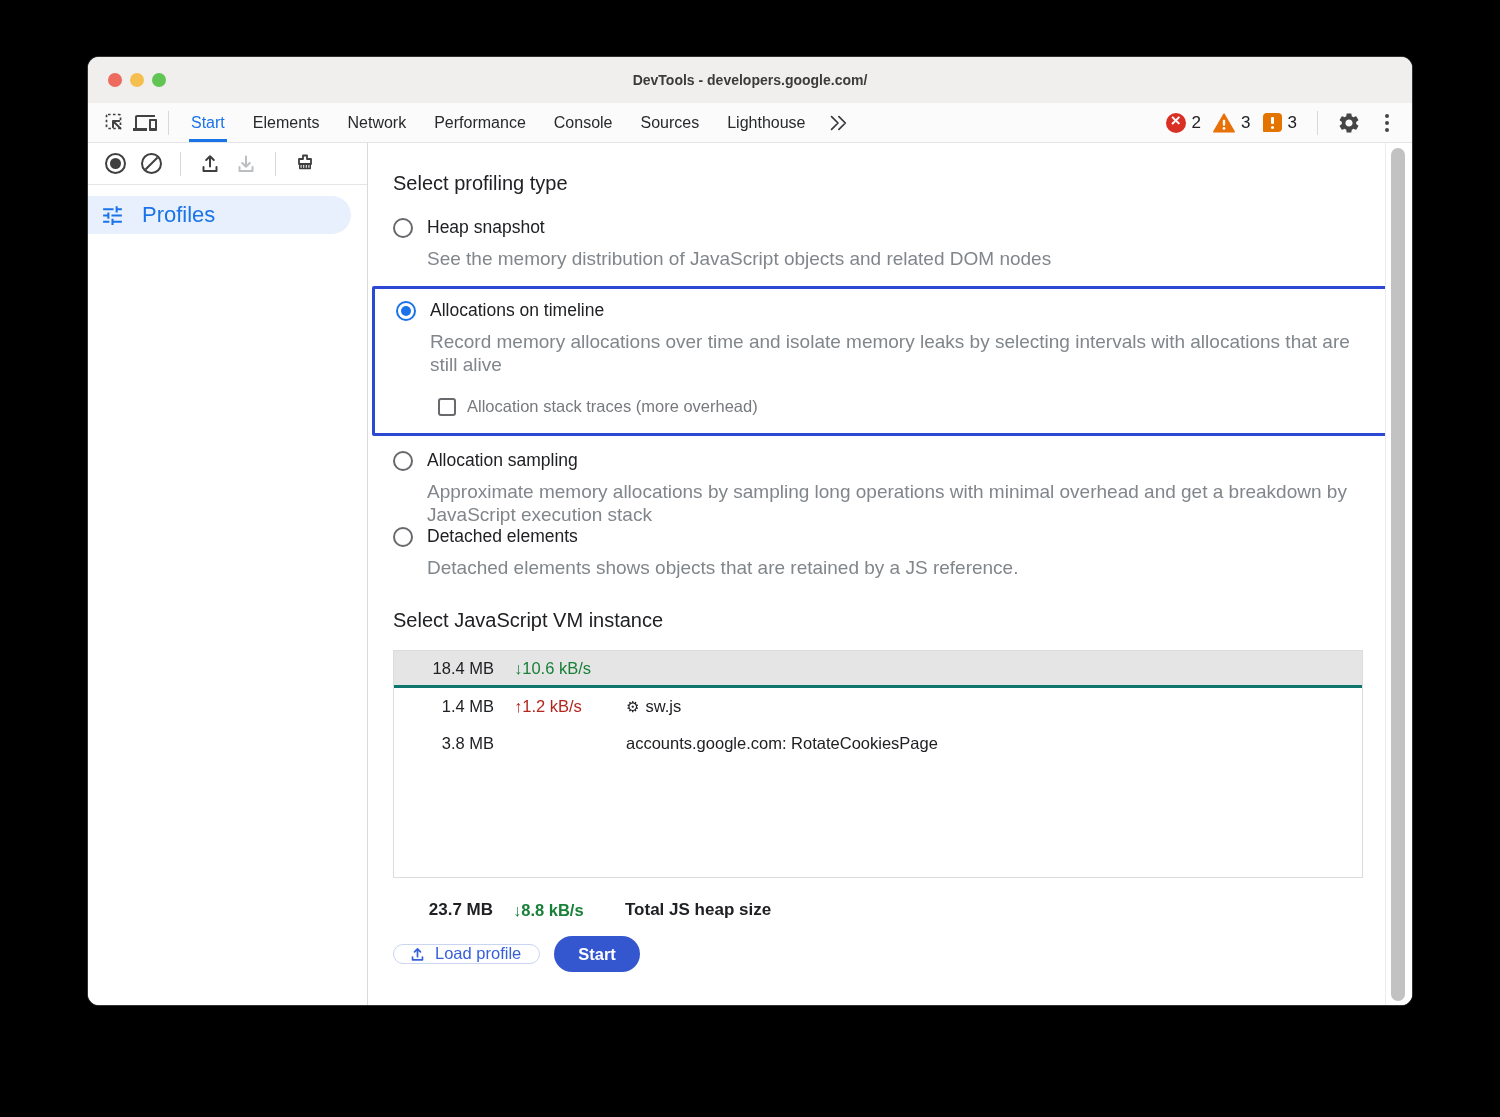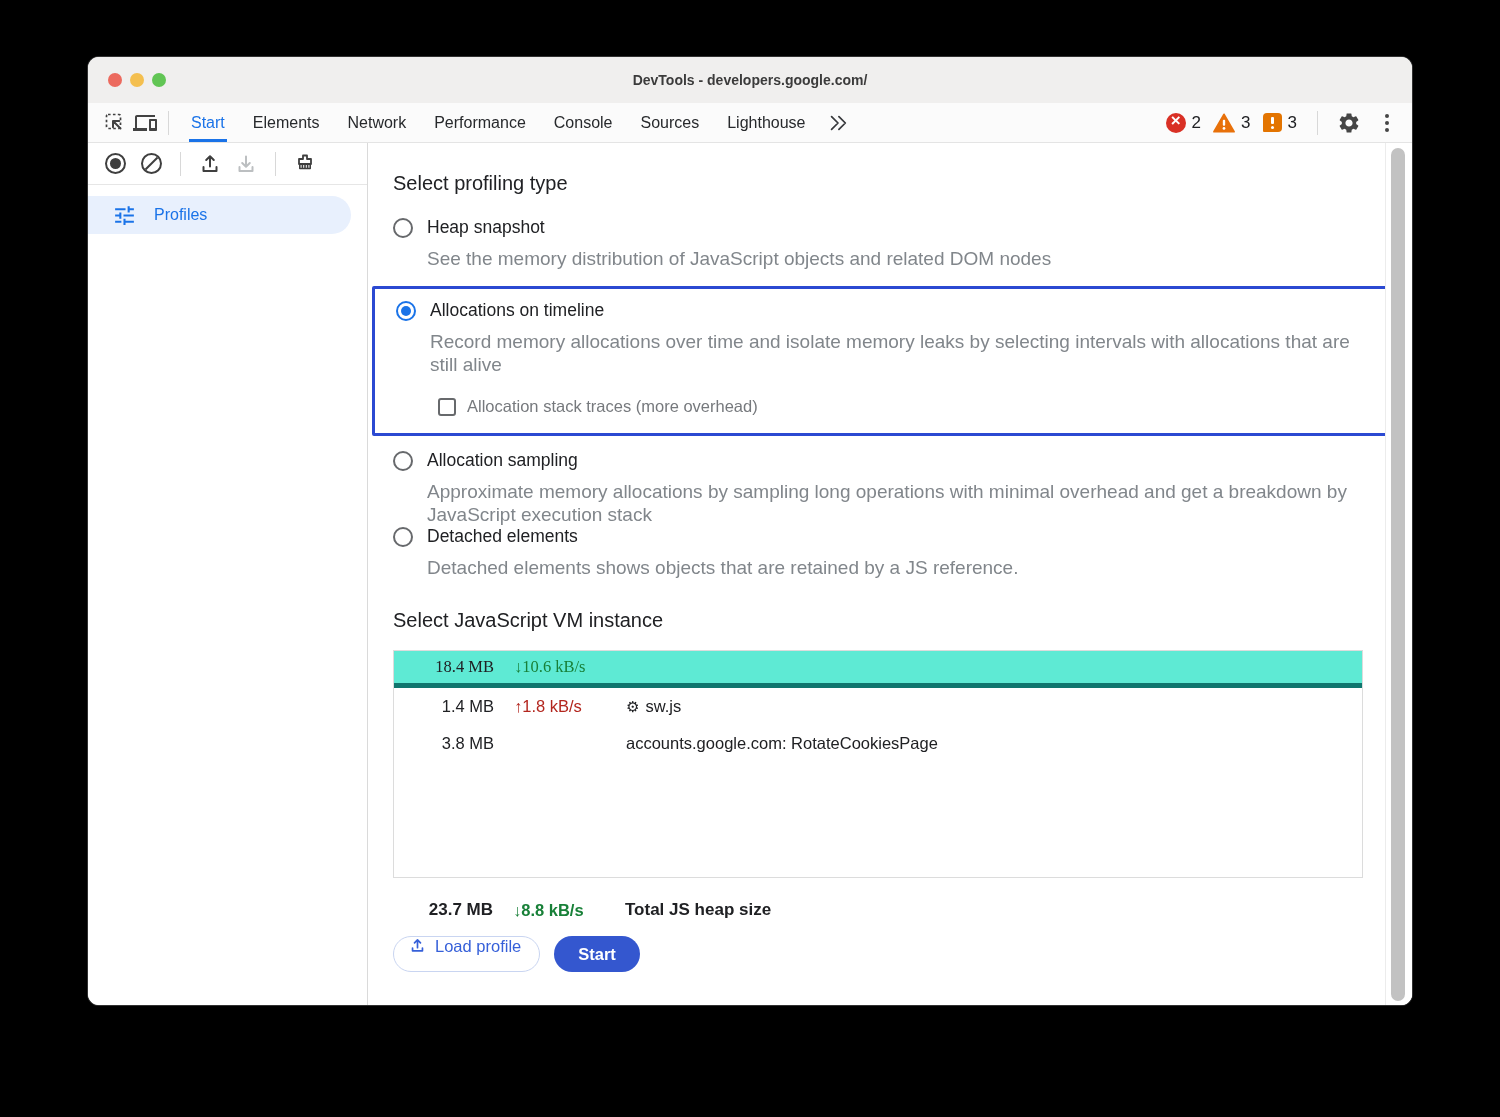--- a/index.html
+++ b/index.html
@@ -42,21 +42,21 @@
   .content-row { flex:1; display:flex; position:relative; background:#fff; min-height:0; }
 
   
   .sidebar { width:280px; border-right:1px solid #dadada; display:flex; flex-direction:column; flex:0 0 auto; }
   .side-toolbar { height:42px; display:flex; align-items:center; padding:0 12px; border-bottom:1px solid #e6e6e6; gap:6px; }
   .tool { width:30px; height:30px; display:flex; align-items:center; justify-content:center; }
   .rec-ic { width:21px; height:21px; border:2px solid #3f3f3f; border-radius:50%; position:relative; }
   .rec-ic::after { content:""; position:absolute; inset:3px; background:#3f3f3f; border-radius:50%; }
   .clear-ic { width:21px; height:21px; border:2px solid #3f3f3f; border-radius:50%; position:relative; overflow:hidden; }
   .clear-ic::after { content:""; position:absolute; left:7.5px; top:-2px; width:2px; height:22px; background:#3f3f3f; transform:rotate(45deg); }
-  .profiles-item { margin:11px 16px 0 0; height:38px; border-radius:0 19px 19px 0; background:#e8f0fd; display:flex; align-items:center; padding-left:24px; gap:17px; color:#1a73e8; font-size:16px; }
+  .profiles-item { margin:11px 16px 0 0; height:38px; border-radius:0 19px 19px 0; background:#e8f0fd; display:flex; align-items:center; padding-left:12px; gap:17px; color:#1a73e8; font-size:22px; }
 
   
   .main { flex:1; padding:29px 40px 0 25px; overflow:hidden; position:relative; }
   .section-h { font-size:20px; color:#202124; font-weight:400; }
 
   .opt-head { display:flex; align-items:center; gap:14px; }
   .radio { width:20px; height:20px; border:2px solid #67696c; border-radius:50%; flex:0 0 auto; }
   .radio.sel { border-color:#1a73e8; position:relative; }
   .radio.sel::after { content:""; position:absolute; inset:3px; background:#1a73e8; border-radius:50%; }
   .opt-label { font-size:17.5px; color:#202124; }
@@ -65,33 +65,33 @@
   .hl-box { margin:16px 0 14px -21px; width:1084px; border:3px solid #2b49d2; border-radius:2px; padding:11px 20px 17px 21px; }
   .chk-row { display:flex; align-items:flex-end; gap:11px; margin:21px 0 0 42px; }
   .checkbox { width:18px; height:18px; border:2px solid #67696c; border-radius:3px; flex:0 0 auto; }
   .chk-label { font-size:16.5px; color:#76797d; }
 
   .opt-block { }
   .vm-h { margin-top:30px; }
 
   .vm-table { margin-top:18px; width:970px; height:228px; border:1px solid #dcdcdc; background:#fff; }
   .vm-row { display:grid; grid-template-columns:100px 92px 1fr; column-gap:20px; align-items:center; height:37px; font-size:16.5px; color:#202124; }
-  .vm-row.sel { background:#5eead4; border-bottom:5px solid #0f766e;font-family:Liberation Serif, serif; }
+  .vm-row.sel { background:#e5e5e5; border-bottom:3px solid #0f766e; }
   .cell-size { text-align:right; }
   .rate { font-size:16.5px; }
   .rate.down { color:#188038; }
   .rate.up { color:#b3261e; }
   .cell-name { display:flex; align-items:center; gap:6px; }
   .sw-gear::before { content:"\2699"; font-size:15px; color:#202124; }
 
   .total-row { display:grid; grid-template-columns:100px 92px 1fr; column-gap:20px; align-items:center; margin-top:22px; font-size:17px; font-weight:bold; color:#202124; }
   .total-row .rate { font-weight:bold; }
 
   .btn-row { display:flex; align-items:center; gap:14px; margin-top:16px; }
-  .load-btn { height:36px; border-radius:18px; border:1px solid #c9d5f1; background:#fff; color:#3660d9; font-size:16.5px; display:flex; align-items:flex-start; gap:9px; padding:0 18px 0 15px; }
+  .load-btn { height:20px; border-radius:18px; border:1px solid #c9d5f1; background:#fff; color:#3660d9; font-size:16.5px; display:flex; align-items:flex-end; gap:9px; padding:0 18px 0 15px; }
   .start-btn { height:36px; border-radius:18px; border:none; background:#3457cf; color:#fff; font-size:16.5px; font-weight:bold; padding:0 24px; }
 
   
   .scroll-gutter { position:absolute; top:0; right:0; bottom:0; width:27px; background:#fff; border-left:1px solid #ececec; }
   .scroll-thumb { position:absolute; top:5px; bottom:4px; left:5px; width:14px; border-radius:7px; background:#c2c2c2; }
 
   svg { display:block; }
 </style>
 </head>
 <body>
@@ -265,21 +265,21 @@
 
       <div class="section-h vm-h">Select JavaScript VM instance</div>
 
       <div class="vm-table">
         <div class="vm-row sel">
           <span class="cell-size">18.4 MB</span>
           <span class="rate down">↓10.6 kB/s</span>
         </div>
         <div class="vm-row">
           <span class="cell-size">1.4 MB</span>
-          <span class="rate up">↑1.8 kB/s</span>
+          <span class="rate up">↑1.2 kB/s</span>
           <span class="cell-name">
             <span class="sw-gear"></span>
             <span>sw.js</span>
           </span>
         </div>
         <div class="vm-row">
           <span class="cell-size">3.8 MB</span>
           <span class="rate"></span>
           <span class="cell-name">
               <span>accounts.google.com: RotateCookiesPage</span>

